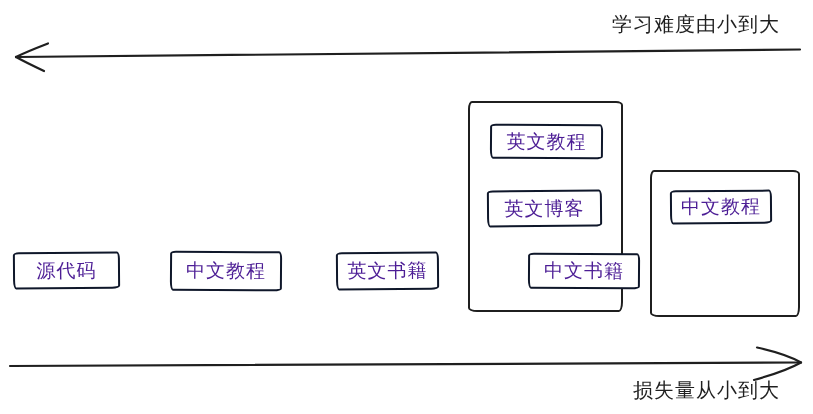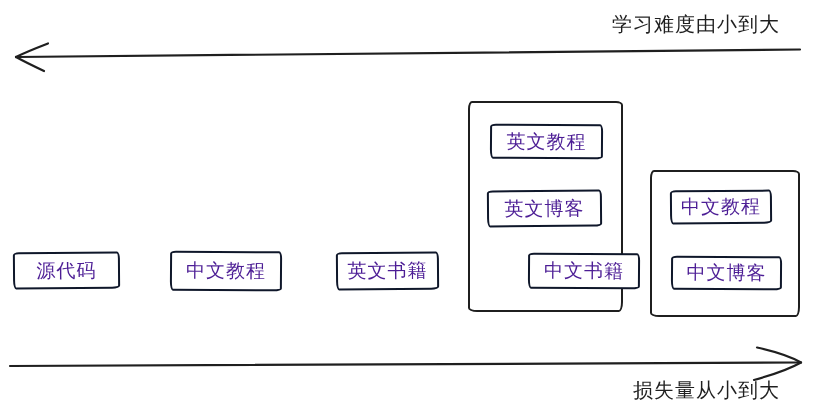--- a/index.html
+++ b/index.html
@@ -87,18 +87,17 @@
   <div class="sketch-box tilt-a" style="left:336px; top:252px; width:103px; height:38px;font-family:Liberation Serif, serif;">英文书籍</div>
 
   <div class="sketch-group" style="left:468px; top:101px; width:155px; height:211px;">
     <div class="sketch-box tilt-b" style="left:20px; top:21px; width:113px; height:35px;">英文教程</div>
     <div class="sketch-box tilt-a" style="left:17px; top:87px; width:115px; height:37px;">英文博客</div>
     <div class="sketch-box tilt-b" style="left:18px; top:150px; width:112px; height:36px;margin-left:40px;">中文书籍</div>
   </div>
 
   <div class="sketch-group" style="left:650px; top:170px; width:150px; height:147px;">
     <div class="sketch-box tilt-a" style="left:18px; top:18px; width:102px; height:34px;">中文教程</div>
-    <div class="sketch-box tilt-b" style="left:19px; top:84px; width:111px; height:34px;">中文博客</div>
   </div>
 
   <div class="axis-label bottom">损失量从小到大</div>
 
 </div>
 
 </body></html>

